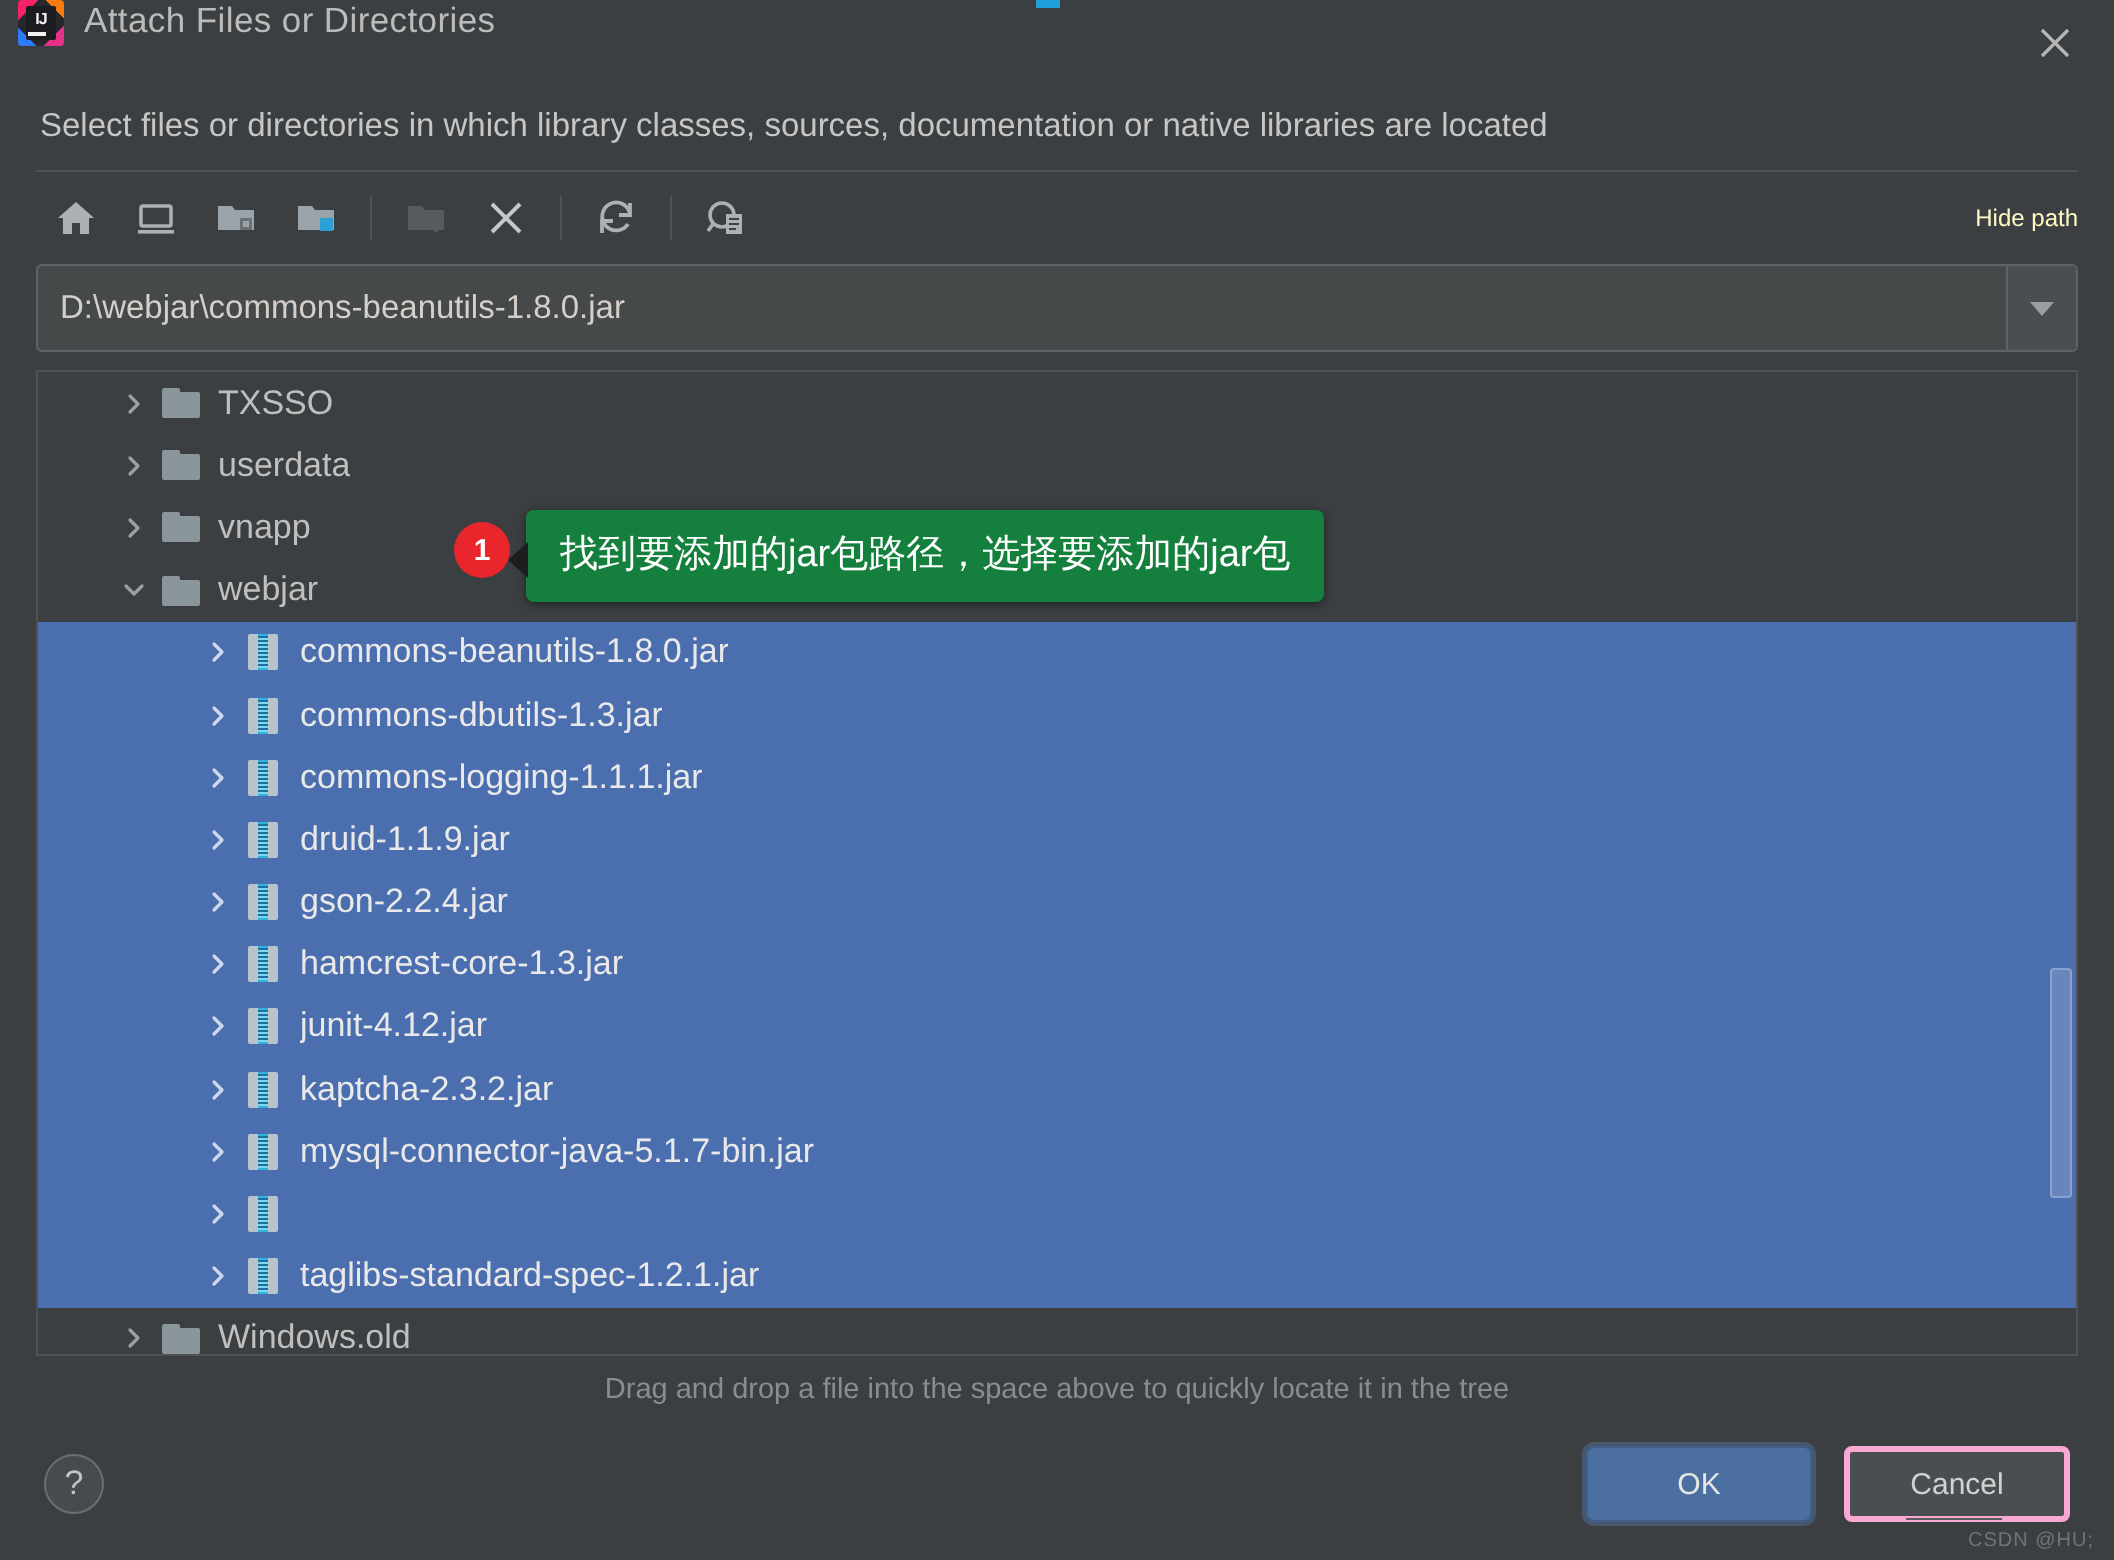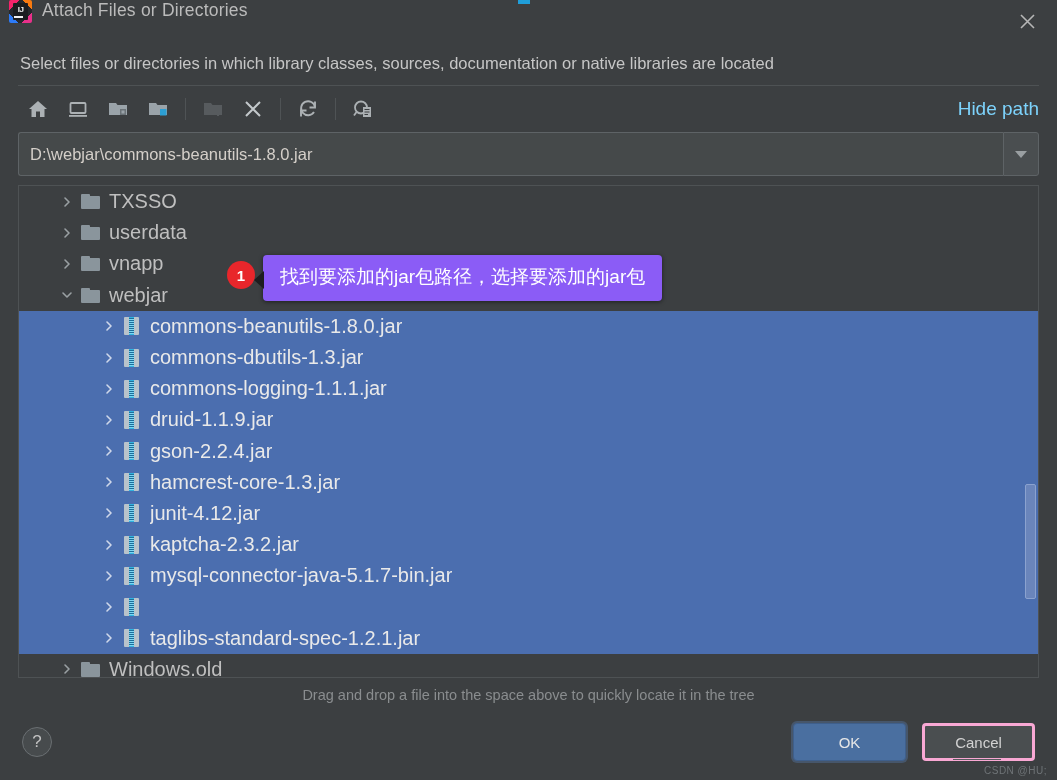--- a/index.html
+++ b/index.html
@@ -79,21 +79,21 @@
   .tb-btn {
     width: 40px; height: 38px;
     display:flex; align-items:center; justify-content:center;
   }
   .tb-btn svg { display:block; }
   .tb-sep {
     width:1px; height:22px; background:#4f5355; margin: 0 7px;
   }
   .hide-path {
     position:absolute; right: 0; top: 50%; transform: translateY(-50%);
-    color:#7dd3fc; font-size:19px;
+    color:#fef9c3; font-size:12px;
   }
 
   
   .pathrow {
     flex: 0 0 44px;
     margin: 0 18px 0 18px;
     display:flex; align-items:stretch;
   }
   .path-input {
     flex:1 1 auto;
@@ -127,21 +127,21 @@
     position:relative;
     overflow:hidden;
   }
   .tree {
     position:absolute; inset:0;
     overflow:hidden;
   }
   .row {
     height: 31.2px;
     display:flex; align-items:center;
-    color:#bfbfbf; font-size:20px;
+    color:#bfbfbf; font-size:17px;
     padding-right: 4px;
     white-space:nowrap;
   }
   .row.selected { background:#4b6eaf; color:#e9e9e9; }
   .row .arrow {
     flex:0 0 20px; display:flex; align-items:center; justify-content:center;
     color:#9aa0a3;
   }
   .row.selected .arrow { color:#cfd8ea; }
   .row .arrow svg { display:block; }
@@ -175,21 +175,21 @@
     position:absolute; right:2px; top:298px;
     width:11px; height:115px;
     background:#6a85bb;
     border:1px solid #8ba2cf;
     border-radius:2px;
   }
 
   
   .callout {
     position:absolute; left:263px; top:255px;
-    background:#8b5cf6;
+    background:#15803d;
     border-radius:4px;
     padding: 9px 17px 11px 17px;
     color:#ffffff; font-size:19px;
     white-space:nowrap;
     z-index: 40;
     box-shadow: 0 1px 4px rgba(0,0,0,.5);
   }
   .callout::before {
     content:""; position:absolute; left:-9px; top:16px;
     width:0;height:0;

